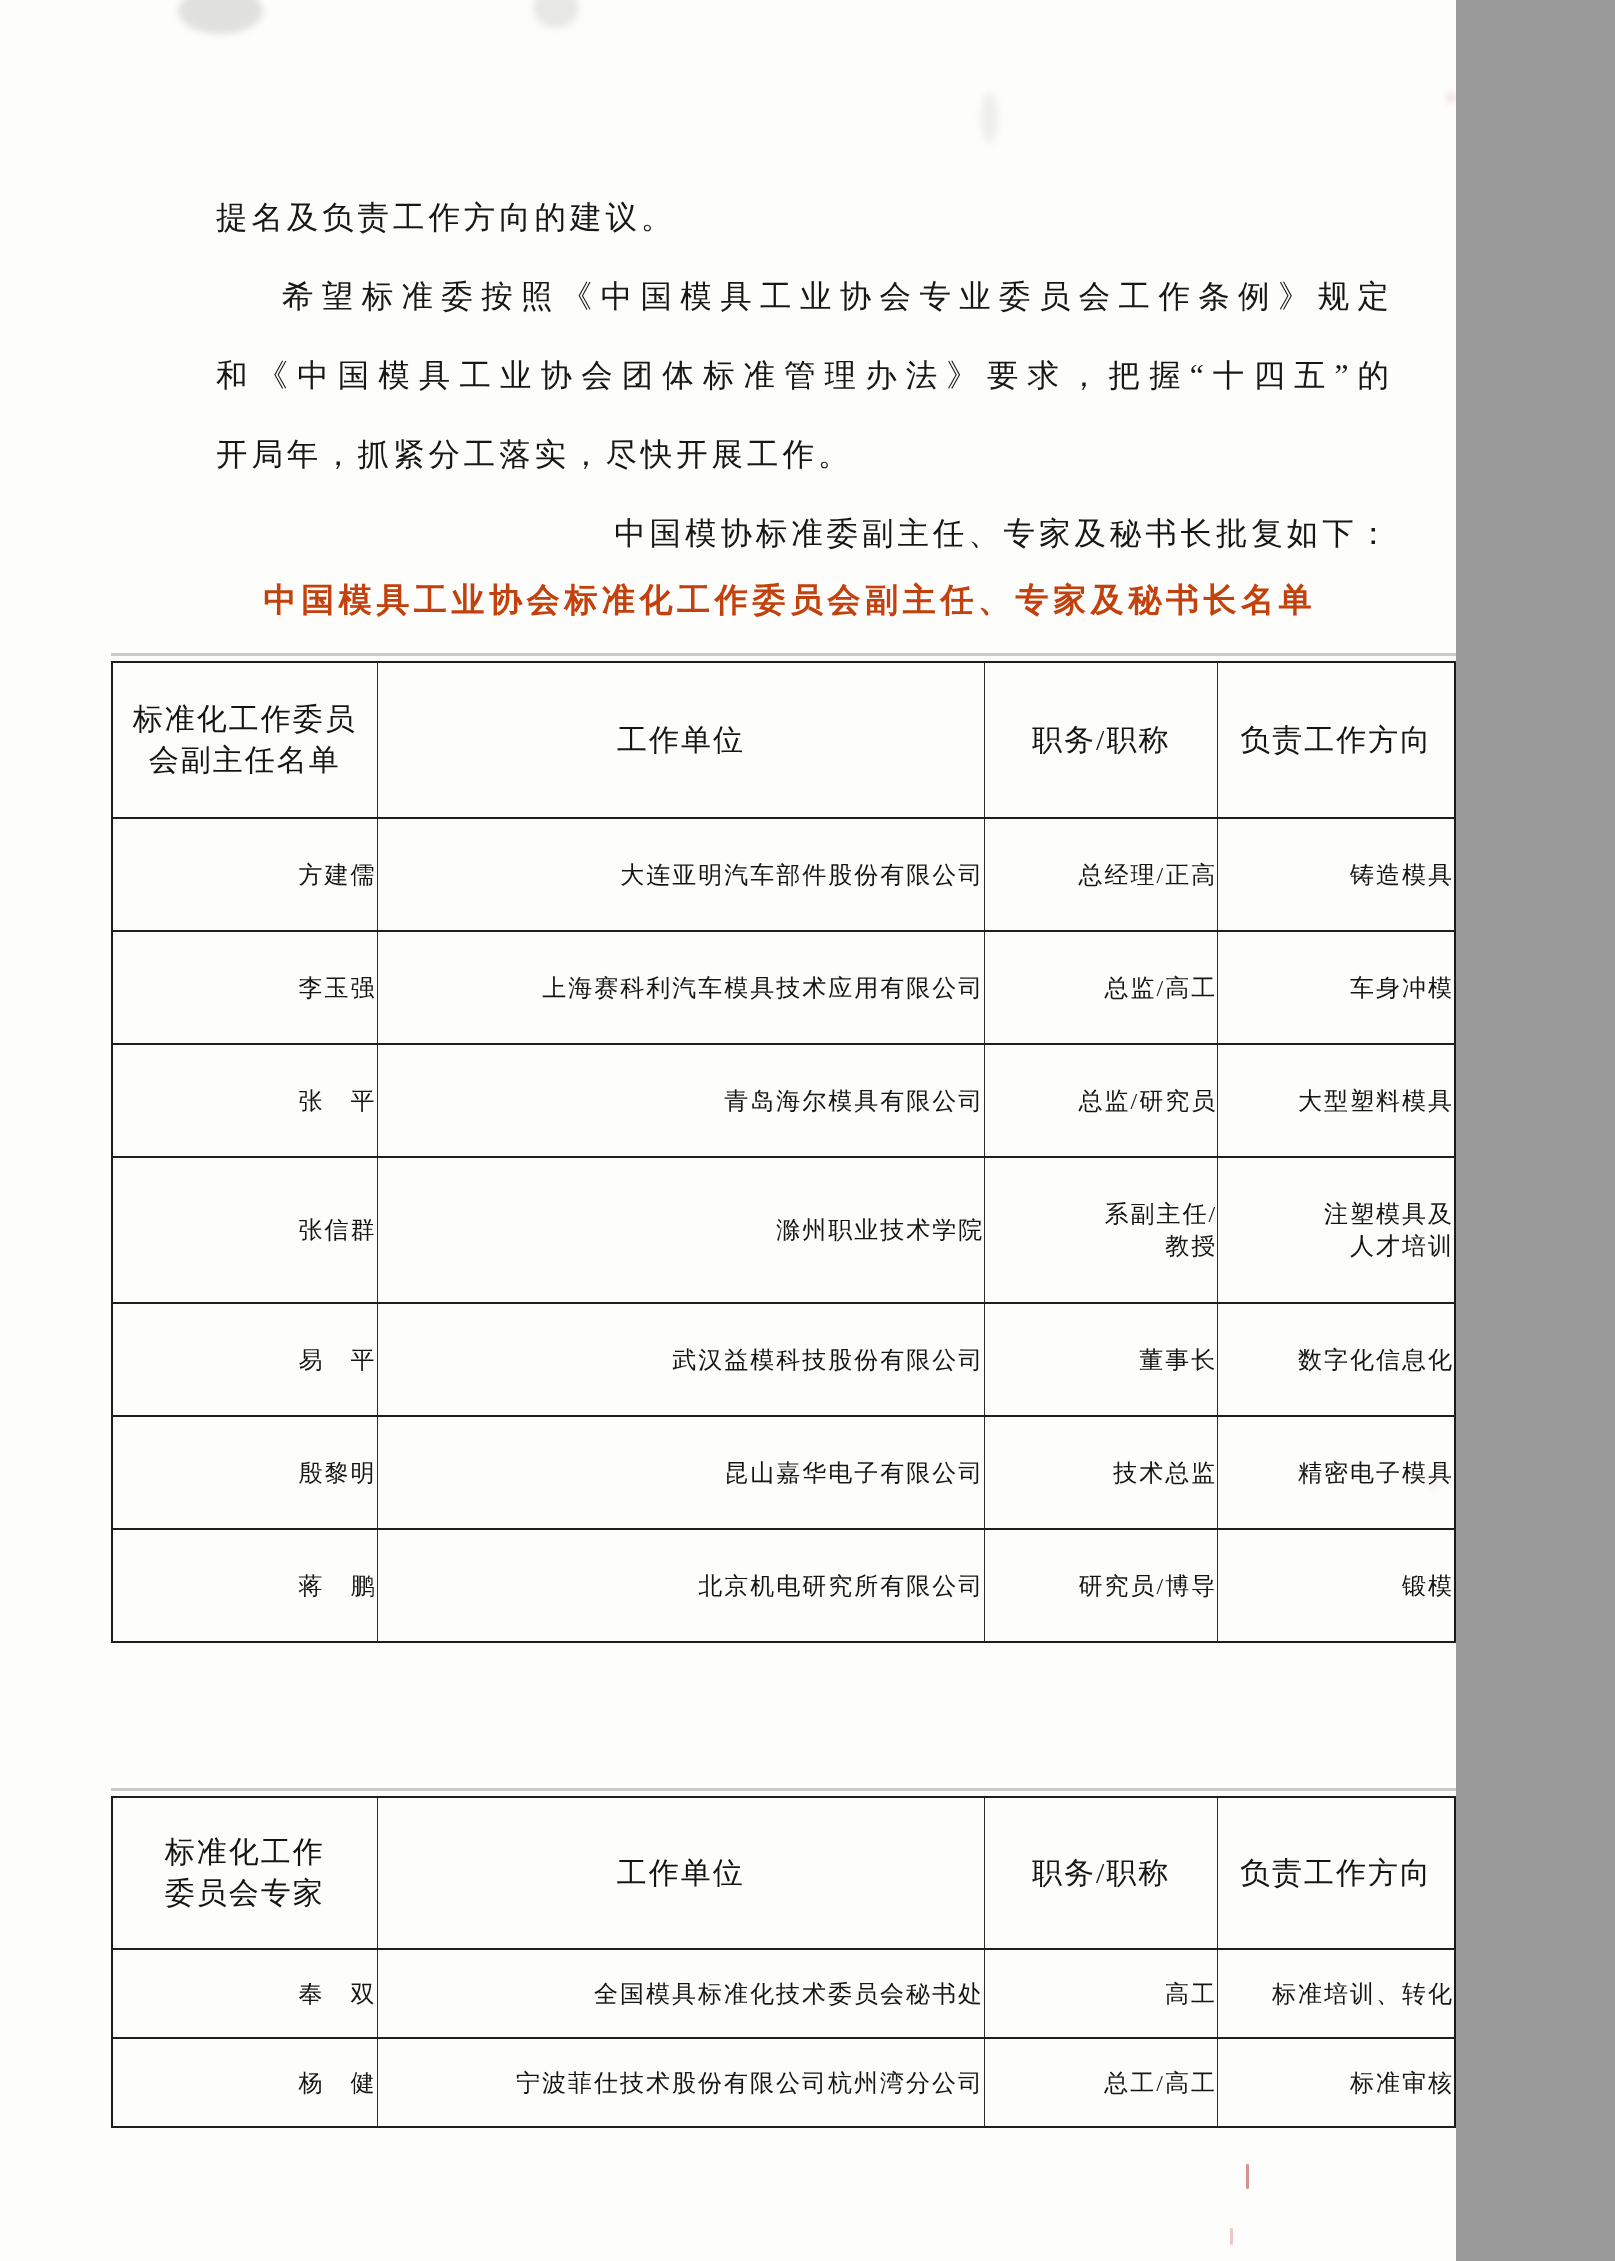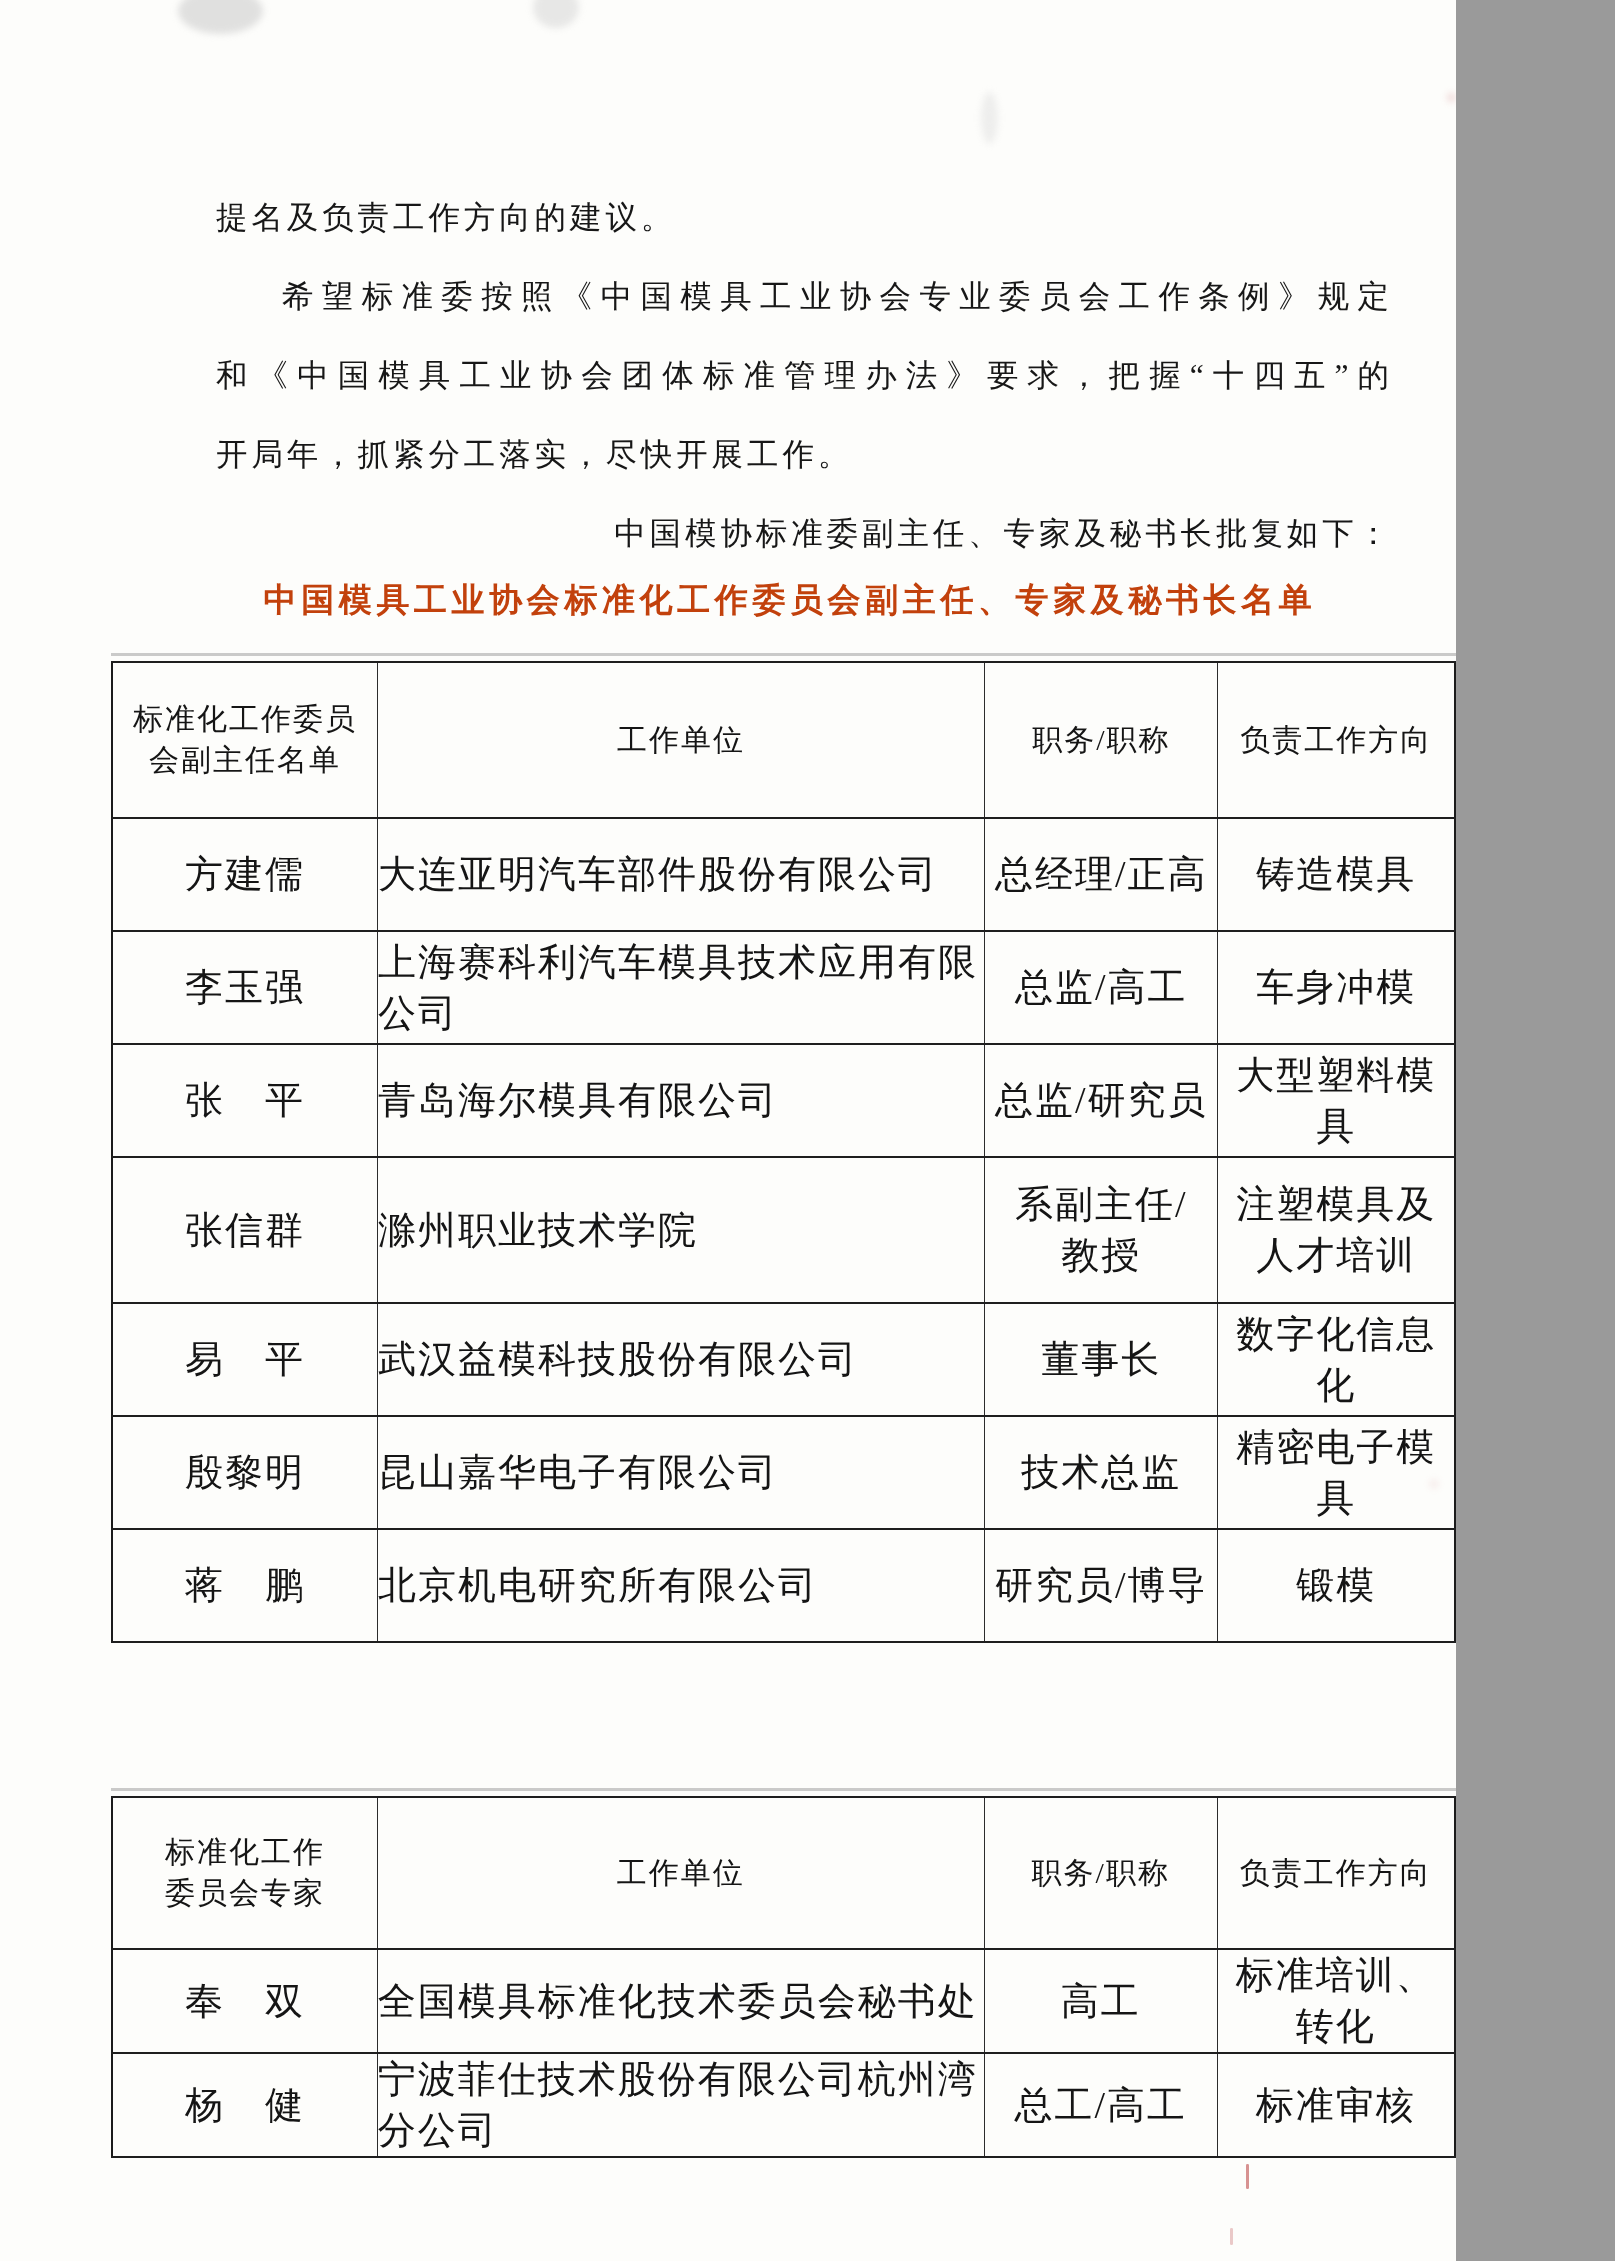--- a/index.html
+++ b/index.html
@@ -37,26 +37,27 @@
     table-layout:fixed;
     background:transparent;
   }
   table.doc{border:2.6px solid #1b1b1b;}
   .doc th,.doc td{
     border-left:1.3px solid #2c2c2c;
     border-right:1.3px solid #2c2c2c;
     border-top:2.6px solid #1e1e1e;
     border-bottom:2.6px solid #1e1e1e;
     font-weight:normal;
-    font-size:38px;
+    font-size:24px;
     letter-spacing:2px;
     vertical-align:middle;
     white-space:pre-line;
     padding:0;
     color:#151515;
+    text-align:right;
   }
   #table1{top:661px;}
   #table2{top:1796px;}
   .c-name{width:267px;text-align:center;}
   .c-org {width:616px;text-align:left;padding-left:30px;}
   .c-pos {width:235px;text-align:center;}
   .c-dir {width:239px;text-align:center;}
   .doc th{font-size:30px;text-align:center;padding-left:0;}
   tr.hrow1{height:156px;}
   tr.r-std{height:113px;}

